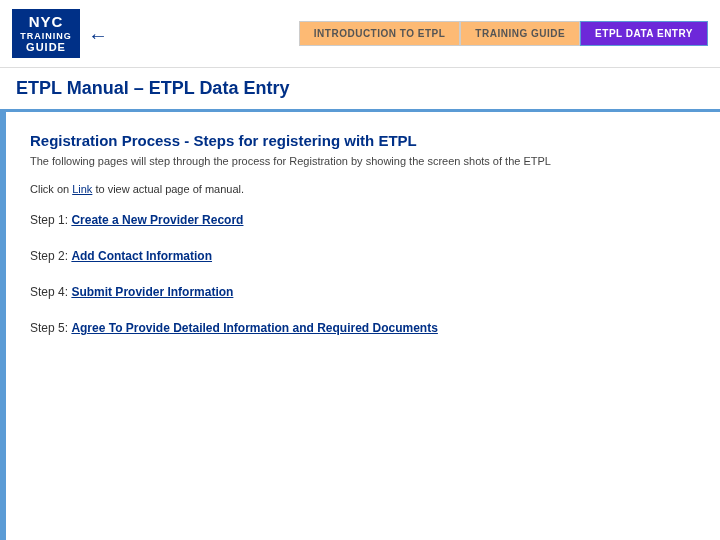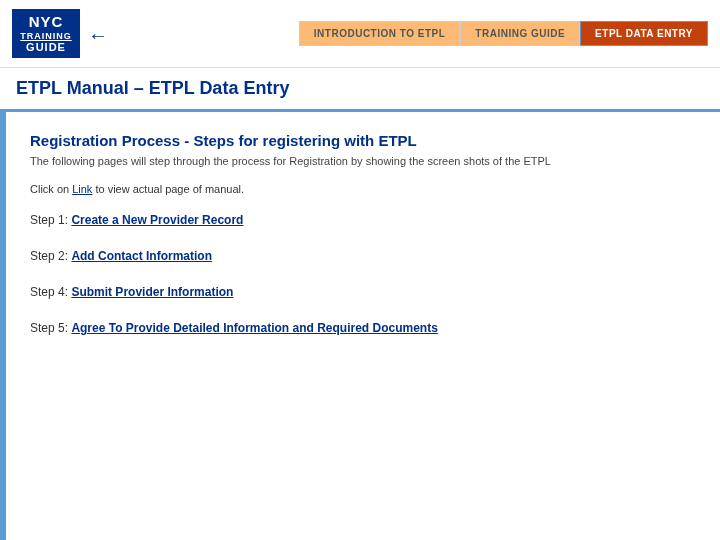--- a/index.html
+++ b/index.html
@@ -26,21 +26,21 @@
       color: #fff;
       font-weight: bold;
       font-size: 11px;
       padding: 4px 6px;
       line-height: 1.2;
       margin-right: 8px;
       width: 68px;
       text-align: center;
     }
     .logo-box .nyc { font-size: 15px; font-weight: 900; letter-spacing: 1px; }
-    .logo-box .training { font-size: 9px; letter-spacing: 1px; text-decoration: underline; }
+    .logo-box .training { font-size: 9px; letter-spacing: 1px; }
     .logo-box .guide { font-size: 11px; letter-spacing: 1px; }
 
     .back-arrow {
       color: #003087;
       font-size: 20px;
       margin-right: auto;
       font-weight: bold;
     }
 
     .nav-tabs {
@@ -55,21 +55,21 @@
       font-weight: bold;
       text-transform: uppercase;
       letter-spacing: 0.5px;
       cursor: pointer;
       color: #555;
       background: #fdba74;
       border: 1px solid #ccc;
     }
 
     .nav-tab.active {
-      background: #c2410c;
+      background: #6d28d9;
       color: #fff;
       border-color: #5b9bd5;
     }
 
     
     .page-title-bar {
       background: #fff;
       padding: 10px 16px;
       border-bottom: 3px solid #5b9bd5;
     }

